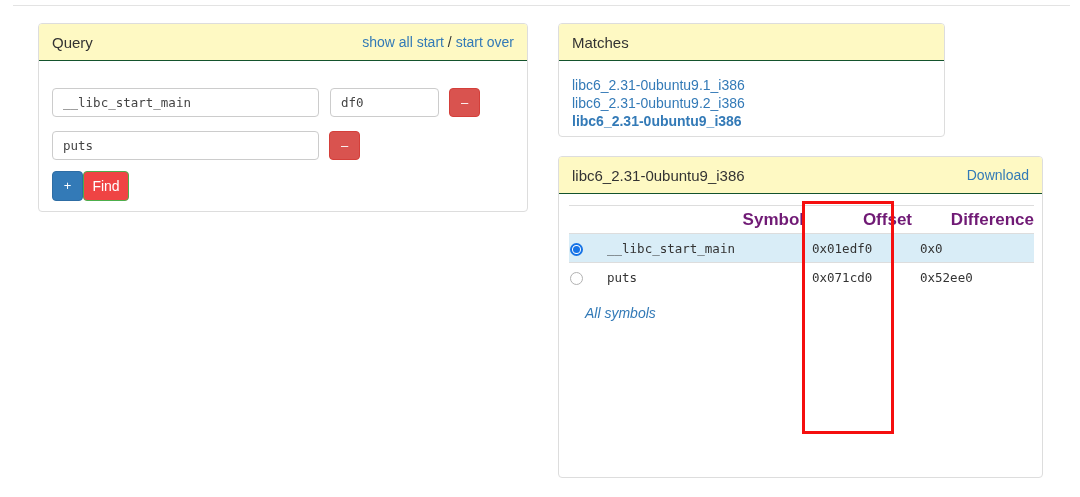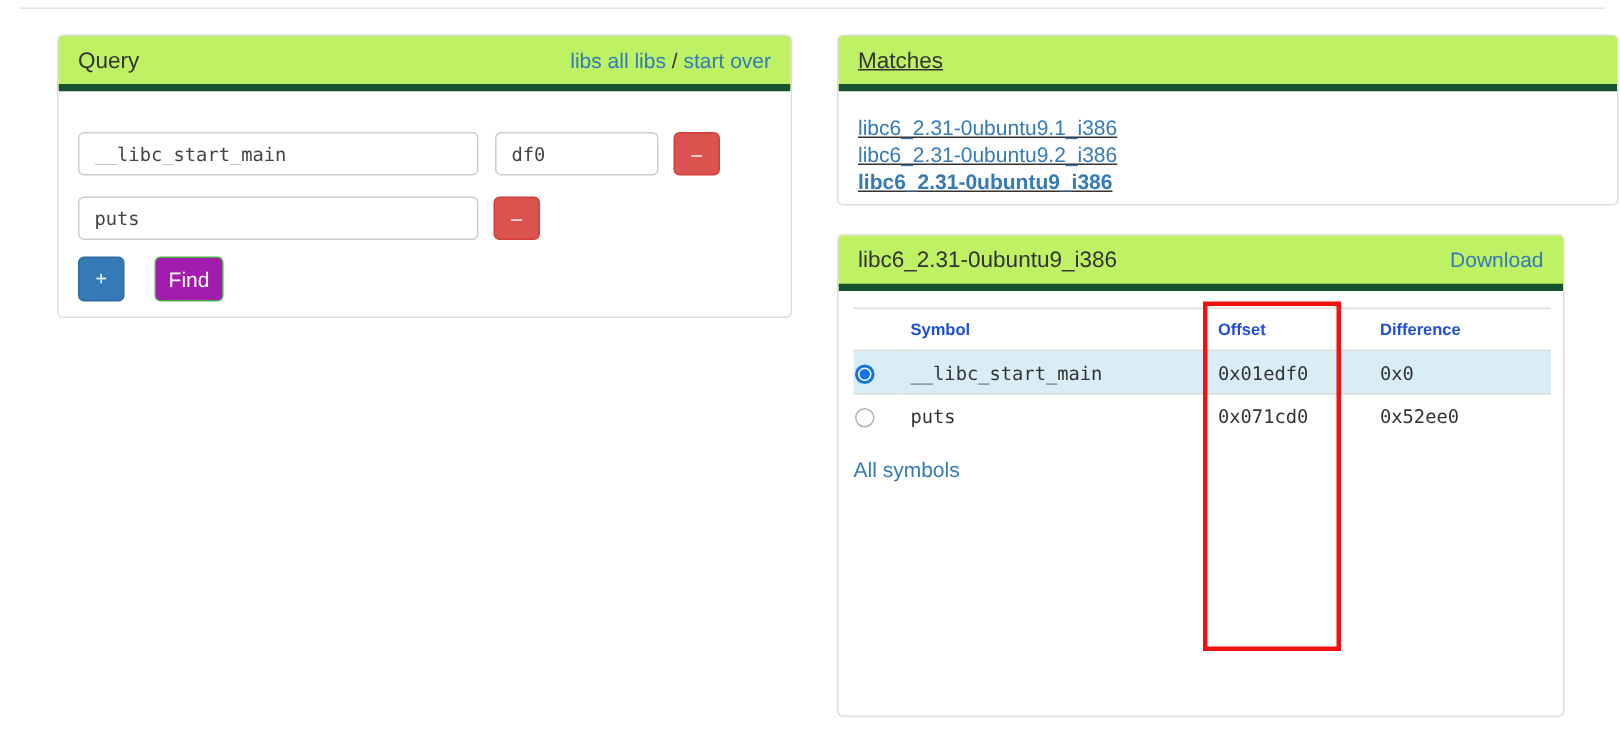--- a/index.html
+++ b/index.html
@@ -4,21 +4,21 @@
 <style>
   * { margin:0; padding:0; box-sizing:border-box; }
   html,body { width:1080px; height:497px; background:#fff; overflow:hidden;
               font-family:"Liberation Sans", sans-serif; color:#333; }
   .page { position:relative; width:1080px; height:497px; }
 
   .top-rule { position:absolute; left:13px; top:5px; width:1057px; height:0;
               border-top:1px solid #e3e3e3; }
 
   .card { position:absolute; background:#fff; border:1px solid #ddd; border-radius:4px; }
-  .card-header { height:37px; background:#bef264; border-bottom:5px solid #14532d;
+  .card-header { height:37px; background:#fef9c3; border-bottom:1px solid #14532d;
                  border-radius:3px 3px 0 0; padding:0 13px; display:flex;
                  align-items:center; justify-content:space-between; }
   .card-title { font-size:15px; color:#333; }
   a.link { color:#337ab7; text-decoration:none; cursor:pointer; }
   .hdr-links { font-size:14px; }
   .sep { color:#333; }
 
   
   #query-card { left:38px; top:23px; width:490px; height:189px; }
   .q-row { position:absolute; left:13px; display:flex; align-items:center; }
@@ -27,67 +27,67 @@
                font-family:"DejaVu Sans Mono", monospace; font-size:12.5px; color:#444;
                background:#fff; outline:none; }
   .symbol-input { width:267px; }
   .offset-input { width:109px; margin-left:11px; }
   .btn { border-radius:4px; color:#fff; font-size:14px; text-align:center; cursor:pointer; }
   .btn-danger  { background:#d9534f; border:1px solid #d43f3a; width:31px; height:29px;
                  margin-left:10px; font-size:13px; line-height:26px; }
   .q-actions { position:absolute; left:13px; top:147px; display:flex; }
   .btn-primary { background:#337ab7; border:1px solid #2e6da4; width:31px; height:30px;
                  line-height:28px; font-size:13px; }
-  .btn-success { background:#a21caf; border:1px solid #4cae4c; width:46px; height:30px;
-                 line-height:28px; margin-left:20px; }
+  .btn-success { background:#ef4444; border:1px solid #4cae4c; width:46px; height:30px;
+                 line-height:28px; margin-left:0; }
 
   
-  #matches-card { left:558px; top:23px; width:521px; height:114px;text-decoration:underline; }
+  #matches-card { left:558px; top:23px; width:387px; height:114px; }
   .matches-body { padding:15px 13px 0 13px; font-size:14px; line-height:18px; }
   .match-link { display:block; }
   .match-link.bold { font-weight:bold; }
 
   
   #result-card { left:558px; top:156px; width:485px; height:322px; }
   .result-body { padding:0 10px; position:relative; }
   table.sym-table { width:465px; border-collapse:collapse; margin-top:11px; table-layout:fixed; }
   .sym-table col.c-radio { width:30px; } .sym-table col.c-sym { width:205px; }
   .sym-table col.c-off { width:108px; }  .sym-table col.c-diff { width:122px; }
-  .sym-table th { text-align:left; font-size:11px; font-weight:bold; color:#1d4ed8;
+  .sym-table th { text-align:right; font-size:17px; font-weight:bold; color:#701a75;
                   height:28px; border-top:1px solid #ddd; padding:0 0 0 8px; }
   .sym-table th.radio-cell { padding:0; }
   .sym-table td { font-family:"DejaVu Sans Mono", monospace; font-size:12.5px; color:#333;
                   height:29px; border-top:1px solid #ddd; padding:0 0 0 8px;
                   vertical-align:middle; }
   .sym-table td.radio-cell { padding:0 0 0 1px; }
   tr.selected td { background:#d9edf7; }
   .radio { display:inline-block; width:13px; height:13px; border-radius:50%;
            border:1px solid #b2b2b2; background:#fff; vertical-align:middle;
            position:relative; cursor:pointer; }
   .radio.checked { border:2px solid #1673e6; }
   .radio.checked::after { content:""; position:absolute; left:50%; top:50%;
            width:7px; height:7px; margin:-3.5px 0 0 -3.5px; border-radius:50%;
            background:#1673e6; }
-  .all-symbols { display:inline-block; margin:13px 0 0 0; font-size:14px; }
+  .all-symbols { display:inline-block; margin:13px 0 0 16px; font-size:14px;font-style:italic; }
 
   
   .annotation-rect { position:absolute; left:243px; top:44px; width:92px; height:233px;
                      border:3px solid #f50f0f; pointer-events:none; z-index:5; }
 </style>
 </head>
 <body>
 
 <div class="page">
   <div class="top-rule"></div>
 
   <div class="card" id="query-card">
     <div class="card-header">
       <span class="card-title">Query</span>
       <span class="hdr-links">
-        <a class="link">libs all libs</a>
+        <a class="link">show all start</a>
         <span class="sep">/</span>
         <a class="link">start over</a>
       </span>
     </div>
     <div class="card-body">
       <div class="q-row q-row1">
         <input class="txt-input symbol-input" value="__libc_start_main" style="">
         <input class="txt-input offset-input" value="df0" style="">
         <button class="btn btn-danger">–</button>
       </div>

